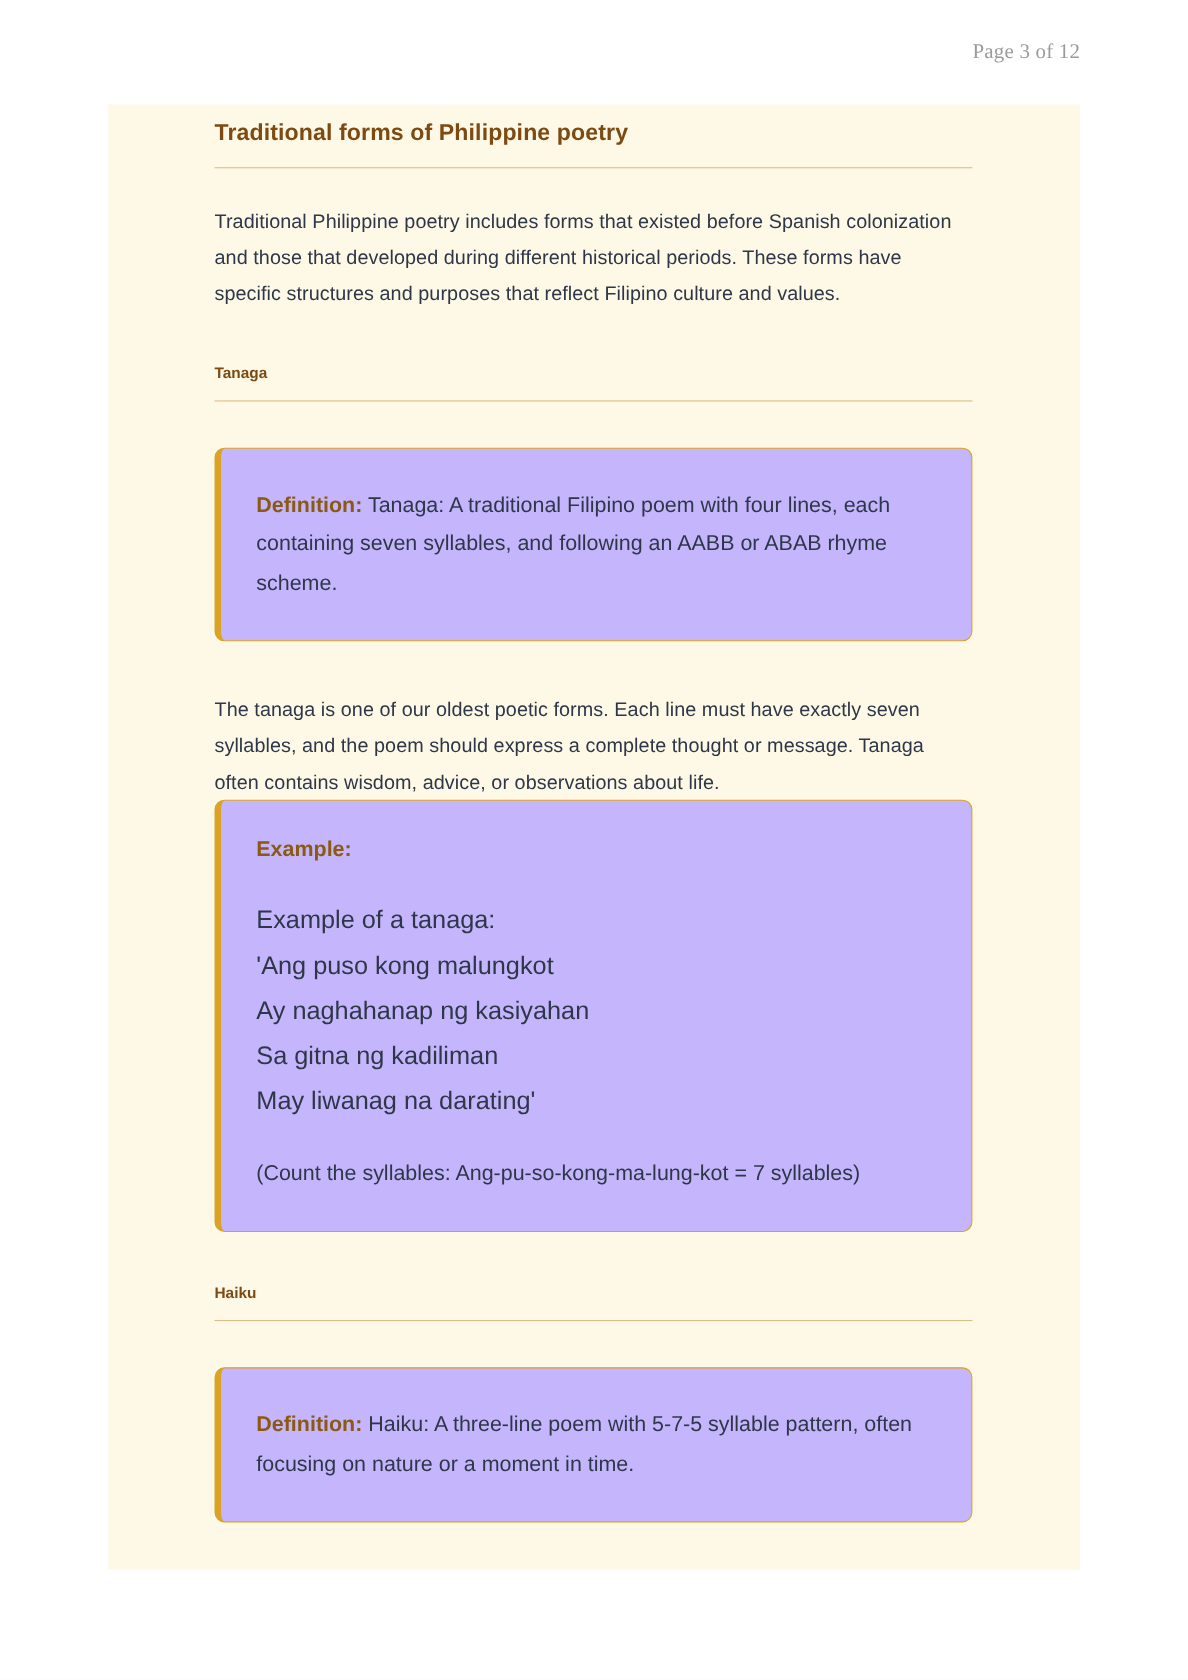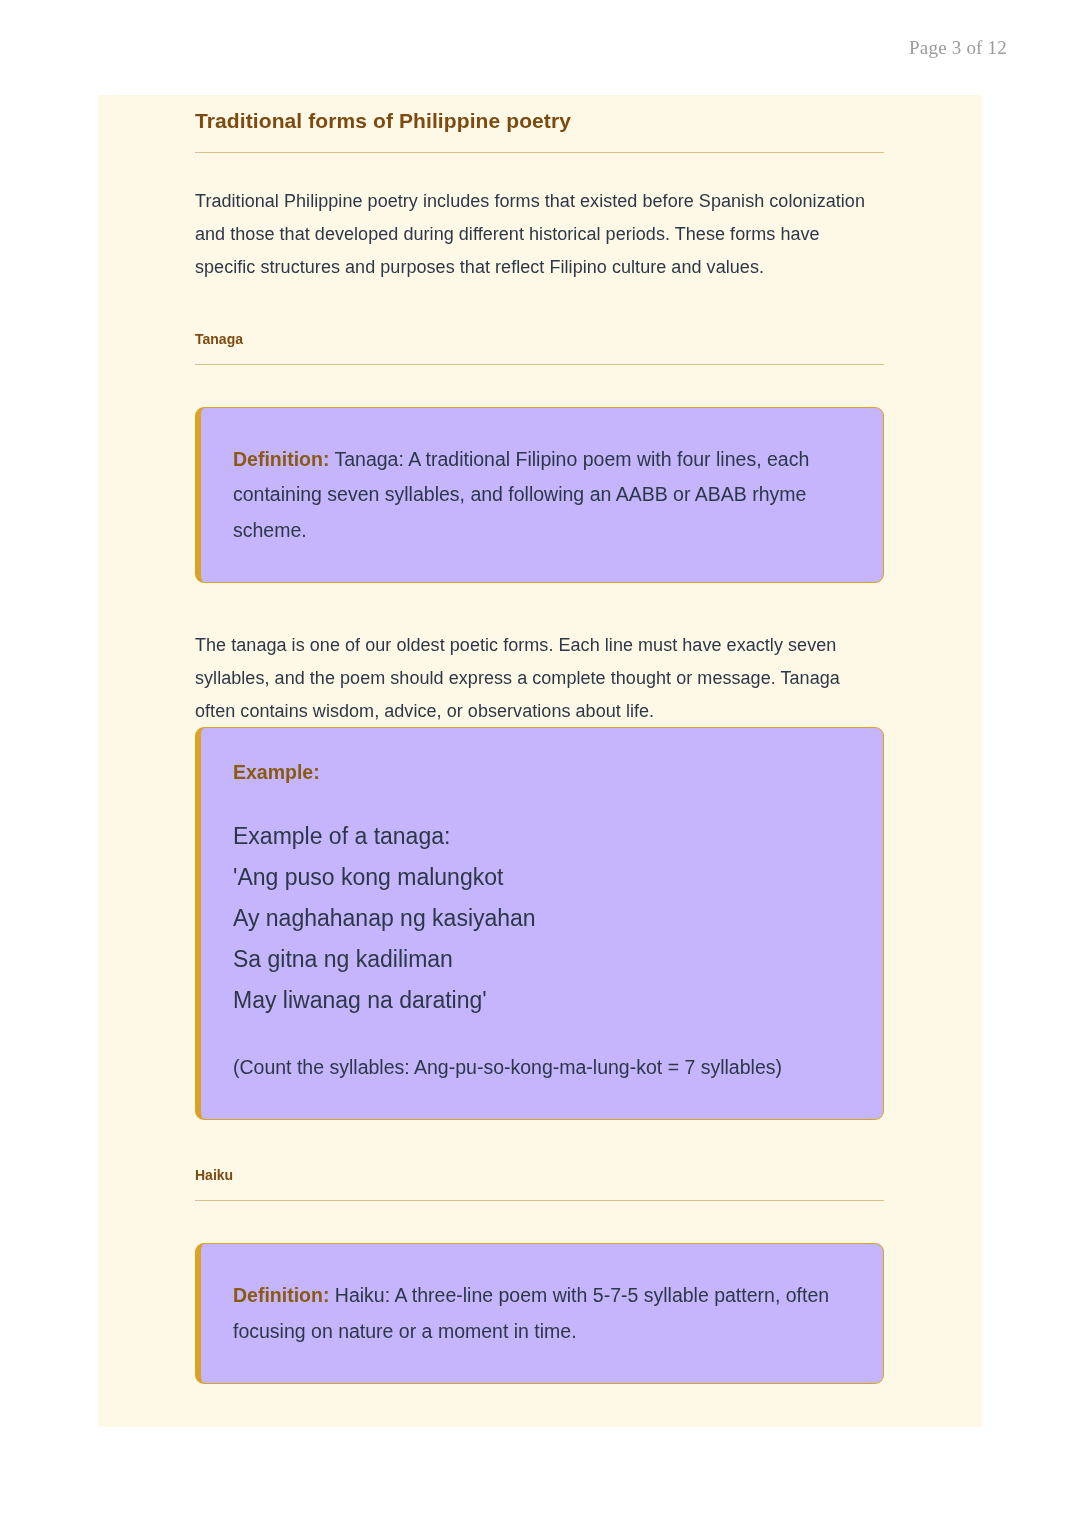--- a/index.html
+++ b/index.html
@@ -16,21 +16,21 @@
   }
 
   
   .page-header {
     position: absolute;
     top: 0;
     left: 0;
     width: 1080px;
     height: 95px;
     box-sizing: border-box;
-    padding-right: 73px;
+    padding-right: 98px;
     display: flex;
     align-items: center;
     justify-content: flex-end;
   }
   .page-number {
     font-family: "Liberation Serif", serif;
     font-size: 19px;
     color: #9b9b9b;
     letter-spacing: 0.2px;
   }

